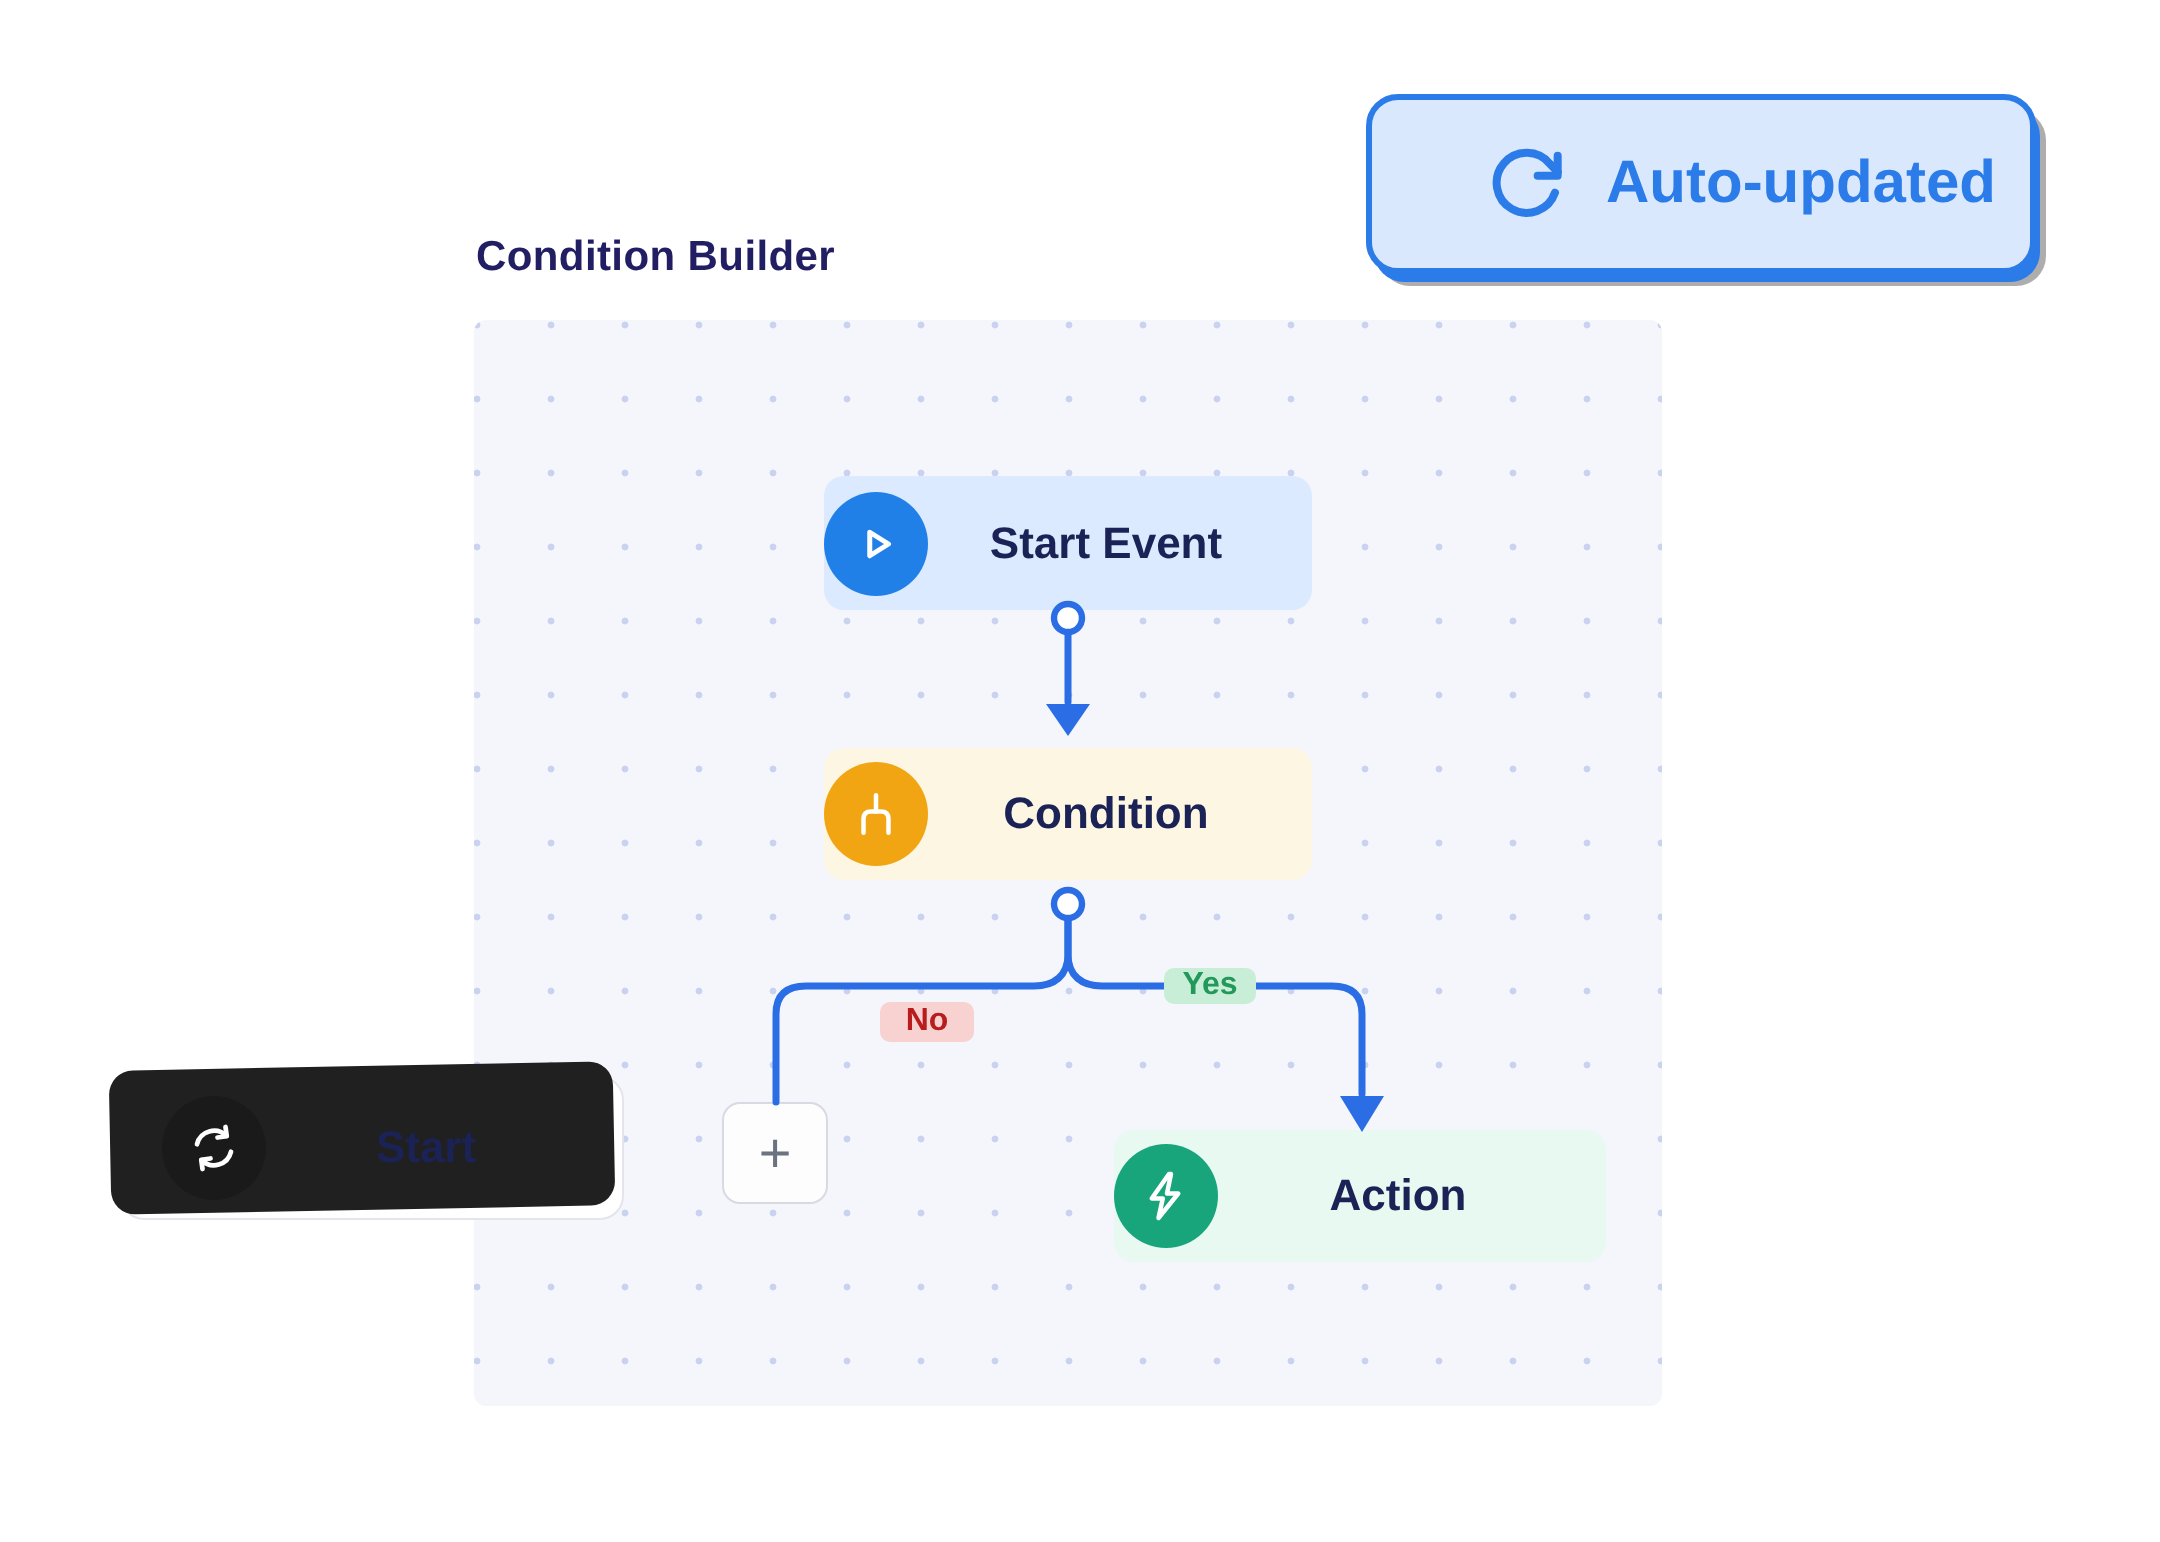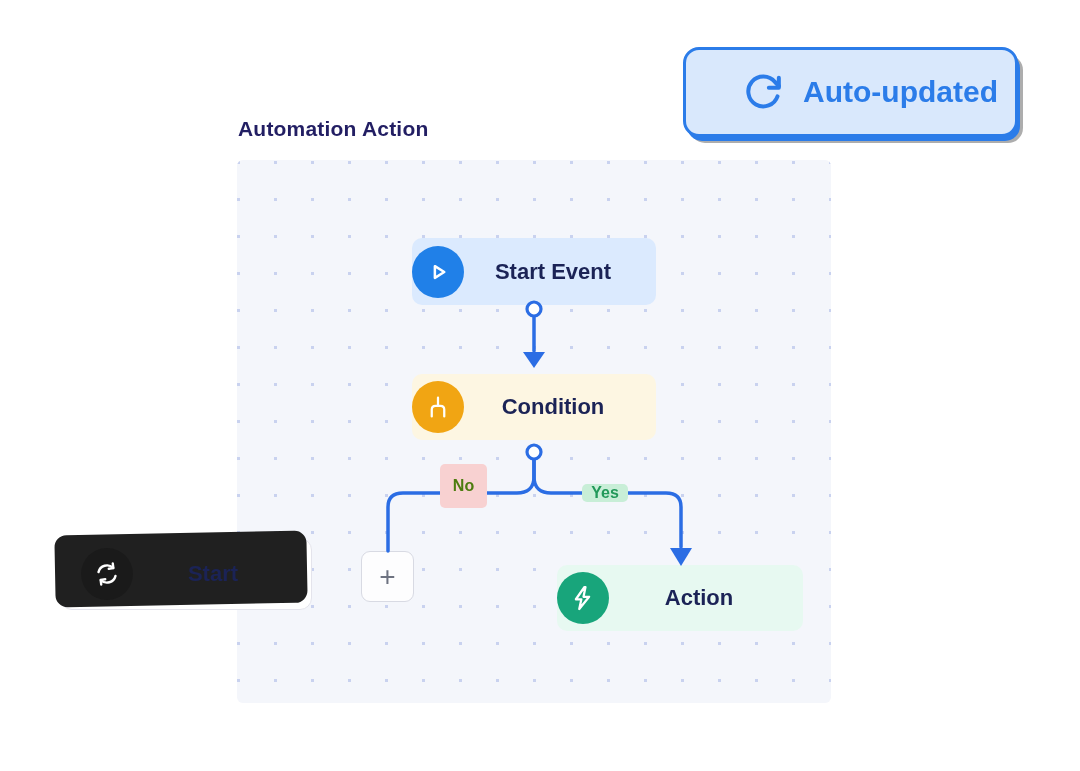--- a/index.html
+++ b/index.html
@@ -26,21 +26,21 @@
   .node-label{flex:1;text-align:center;font-size:22px;font-weight:700;color:#1b2356;padding-right:14px;}
   .node-icon{width:52px;height:52px;border-radius:50%;flex:0 0 auto;display:flex;align-items:center;justify-content:center;}
   .node-icon svg{width:30px;height:30px;display:block;}
 
   .node-start{left:412px;top:238px;width:244px;height:67px;background:#dbeafe;}
   .node-condition{left:412px;top:374px;width:244px;height:66px;background:#fdf6e2;}
   .node-action{left:557px;top:565px;width:246px;height:66px;background:#e7f9f1;}
 
   
   .edge-label{position:absolute;font-size:16px;font-weight:600;border-radius:5px;display:flex;align-items:center;justify-content:center;}
-  .edge-label-no{left:440px;top:464px;width:47px;height:44px;background:#f8d1d1;color:#4d7c0f;}
+  .edge-label-no{left:440px;top:501px;width:47px;height:20px;background:#f8d1d1;color:#b91c1c;}
   .edge-label-yes{left:582px;top:484px;width:46px;height:18px;background:#c8eed7;color:#22995a;}
 
   
   .add-box{position:absolute;left:361px;top:551px;width:53px;height:51px;background:#fdfdfe;border:1.5px solid #d8dae3;
     border-radius:9px;box-sizing:border-box;display:flex;align-items:center;justify-content:center;
     font-size:28px;font-weight:300;color:#6d7280;cursor:pointer;}
 
   
   .loop-card{position:absolute;left:60px;top:538px;width:252px;height:72px;background:#ffffff;border:1.5px solid #e4e4ec;
     border-radius:12px;box-sizing:border-box;display:flex;align-items:center;padding-left:20px;cursor:pointer;z-index:5;}
@@ -49,21 +49,21 @@
   .loop-label{flex:1;text-align:center;font-size:22px;font-weight:700;color:#1b2356;padding-right:18px;}
 
   
   .connectors{position:absolute;left:0;top:0;width:1080px;height:771px;pointer-events:none;z-index:4;}
 </style>
 </head>
 <body>
 
 <div class="stage">
 
-  <div class="page-title">Automation Action</div>
+  <div class="page-title">Condition Builder</div>
 
   <div class="canvas"></div>
 
   <div class="badge">
     <svg class="badge-icon" viewBox="0 0 24 24" fill="none" stroke="#2b7ce9" stroke-width="2.4" stroke-linecap="round" stroke-linejoin="round">
       <path d="M21.5 3.5 v6 h-6"></path>
       <path d="M20.7 14.6 A9 9 0 1 1 19.2 6 L21.5 8.4"></path>
     </svg>
     <span class="badge-label">Auto-updated</span>
   </div>

